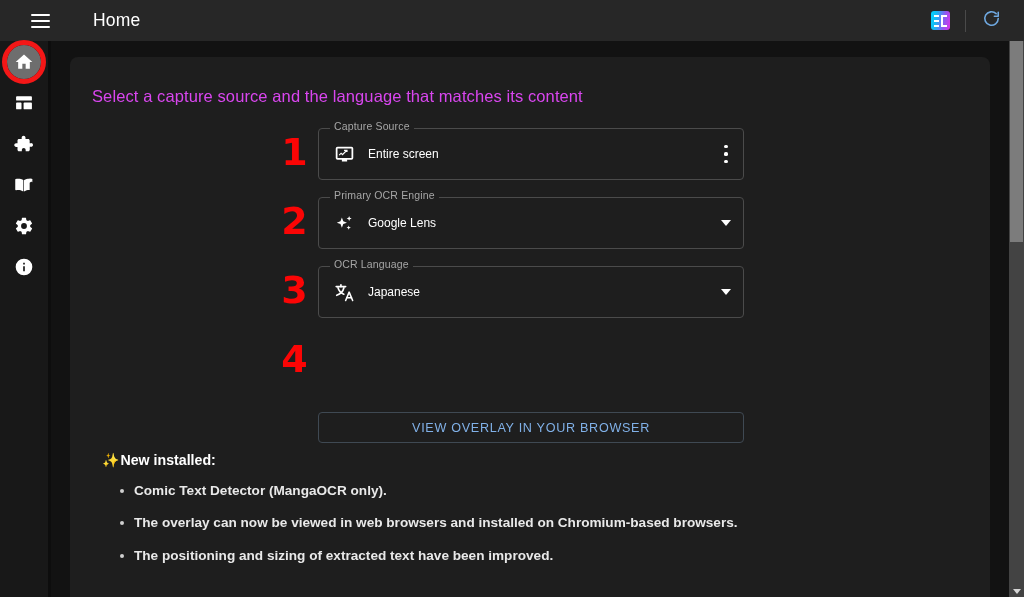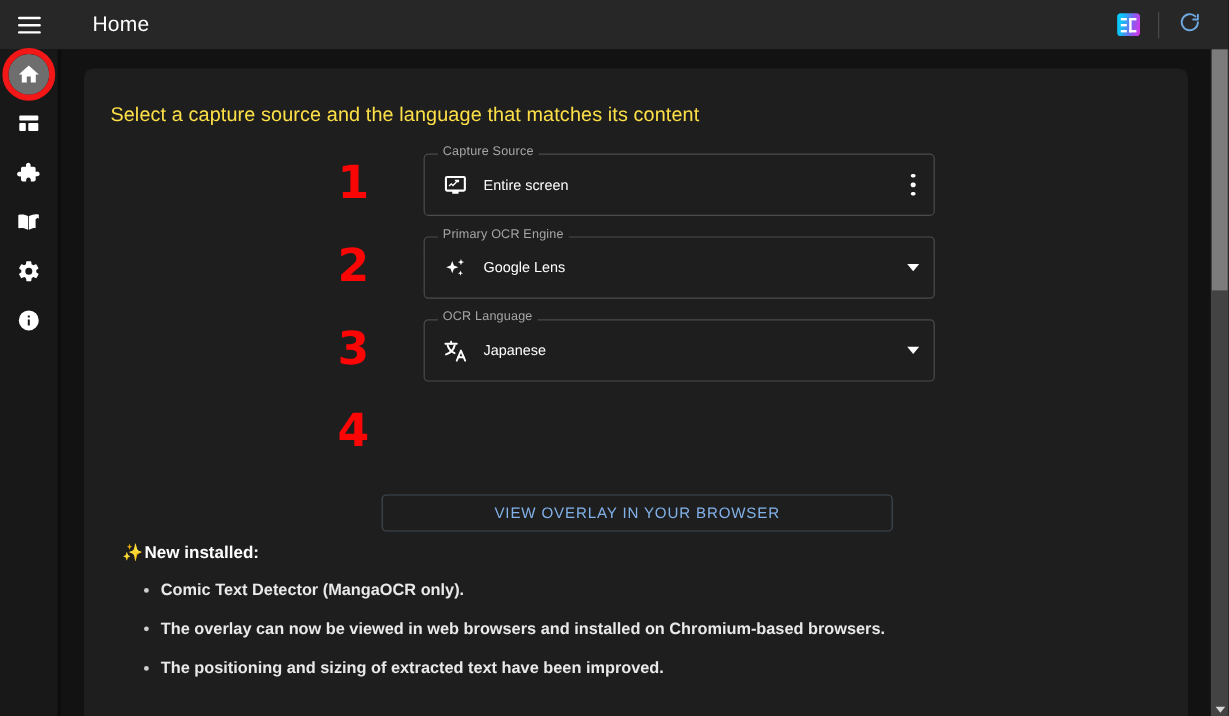--- a/index.html
+++ b/index.html
@@ -29,20 +29,21 @@
   .appbar {
     position: absolute;
     top: 0; left: 0;
     width: 1024px;
     height: 41px;
     background: #272727;
     display: flex;
     align-items: center;
     z-index: 30;
     box-sizing: border-box;
+    padding-left: 16px;
   }
   .appbar-menu-btn {
     width: 48px;
     height: 41px;
     display: flex;
     align-items: center;
     justify-content: center;
     cursor: pointer;
   }
   .hamburger {
@@ -173,21 +174,21 @@
     width: 920px;
     min-height: 620px;
     background: #1e1e1e;
     border-radius: 8px;
     box-sizing: border-box;
     padding: 0;
   }
 
   .card-heading {
     font-size: 16.5px;
-    color: #fde047;
+    color: #d946ef;
     padding: 30px 0 0 22px;
     font-weight: 400;
     letter-spacing: 0.1px;
   }
 
   .form-wrap {
     margin-top: 22px;
     position: relative;
   }
 
@@ -217,21 +218,20 @@
     top: 0;
     width: 426px;
     height: 52px;
     border: 1px solid #4b4b4b;
     border-radius: 4px;
     box-sizing: border-box;
     display: flex;
     align-items: center;
     cursor: pointer;
     background: transparent;
-    margin-left: 35px;
   }
   .outlined .legend {
     position: absolute;
     top: -8px;
     left: 11px;
     padding: 0 4px;
     background: #1e1e1e;
     font-size: 10.5px;
     color: #a6a6a6;
     line-height: 1;

